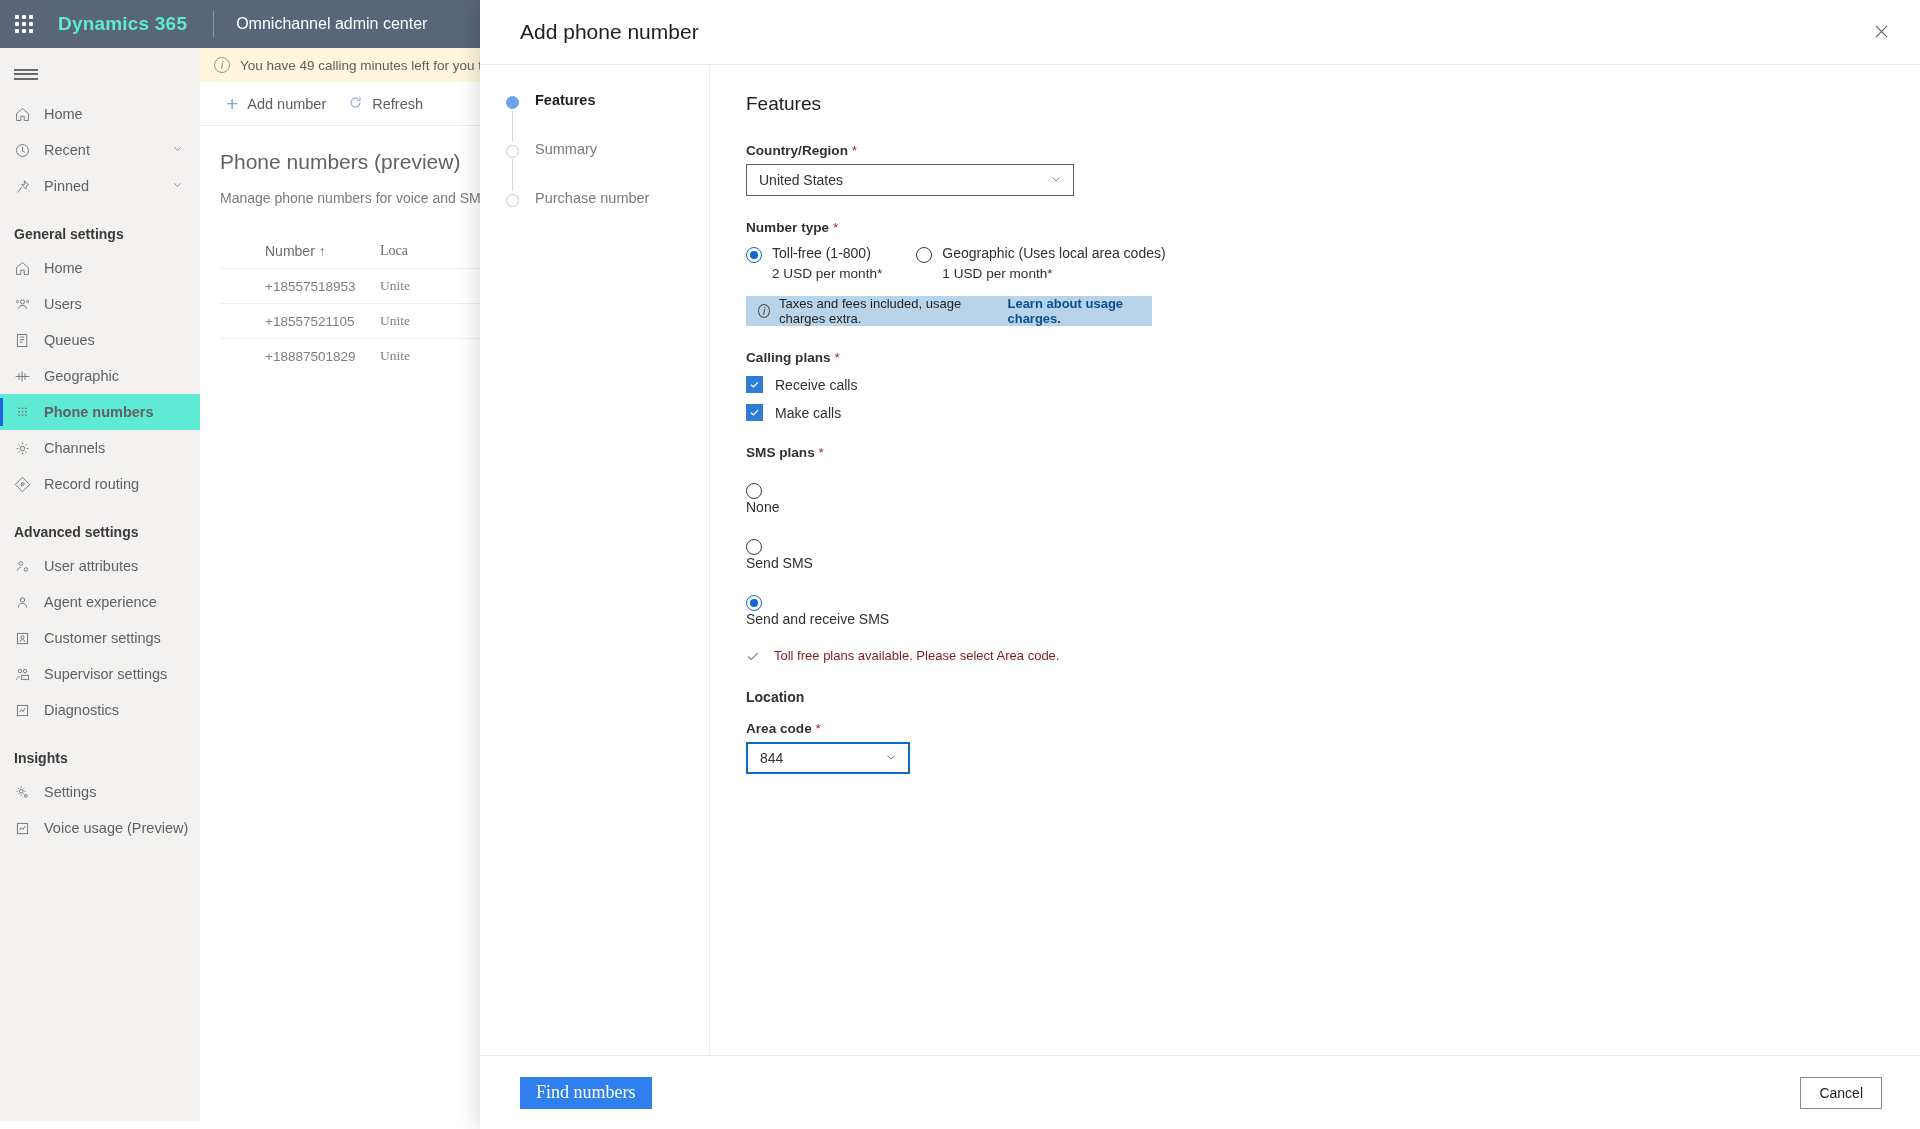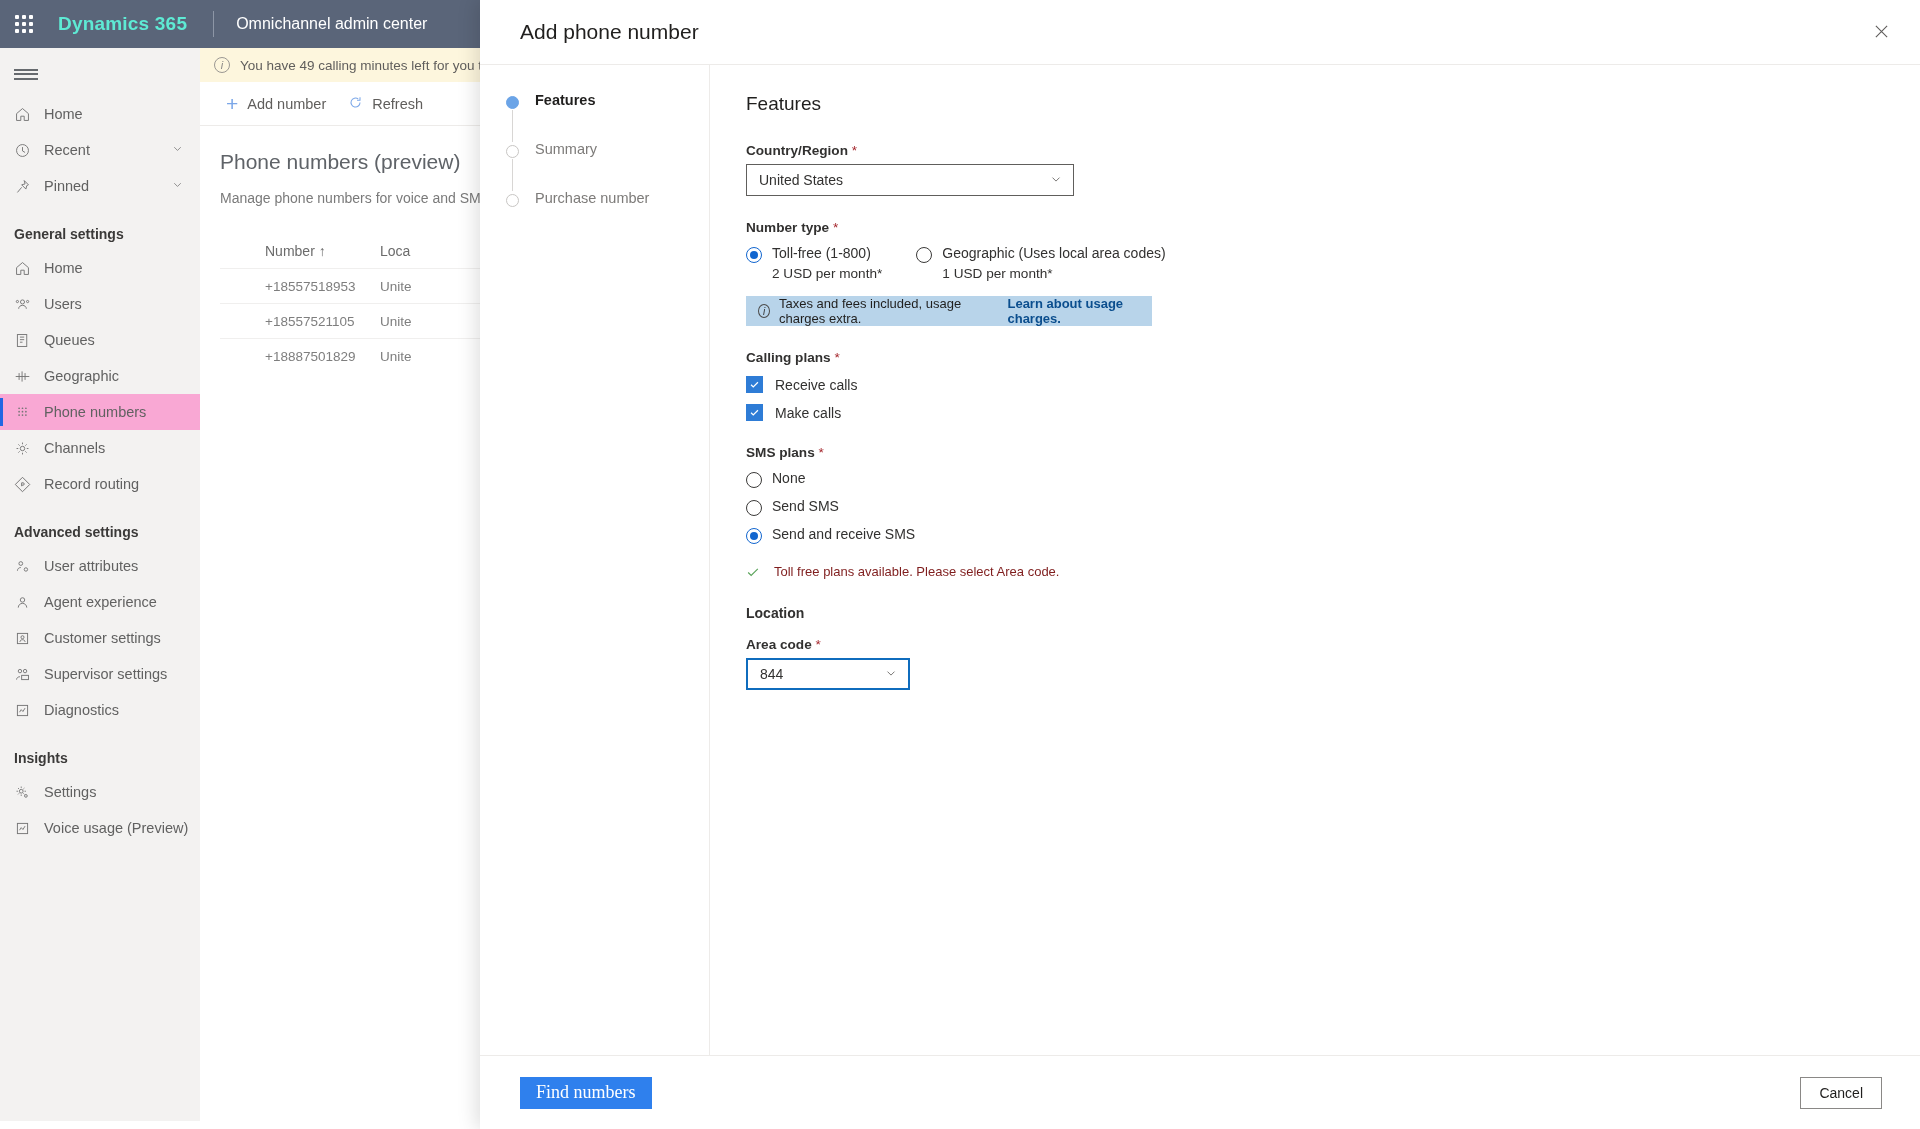--- a/index.html
+++ b/index.html
@@ -37,21 +37,21 @@
   .hamburger { width: 200px; height: 44px; display: flex; align-items: center; padding-left: 14px; cursor: pointer; }
   .hamburger span { display: block; width: 24px; height: 2px; background: #666a6e; margin: 2.5px 0; }
 
   .nav-item {
     height: 36px; display: flex; align-items: center; padding-left: 14px;
     color: #616161; font-size: 14.5px; cursor: pointer; position: relative;
   }
   .nav-item .ico { width: 30px; display: flex; align-items: center; color: #757575; }
   .nav-item .ico svg { display: block; }
   .nav-item .chev { margin-left: auto; margin-right: 16px; color: #757575; }
-  .nav-item.selected { background: #f9a8d4; }
+  .nav-item.selected { background: #5eead4; font-weight: bold; }
   .nav-item.selected::before {
     content: ""; position: absolute; left: 0; top: 4px; bottom: 4px; width: 3px; background: #2266e3;
   }
   .nav-group {
     font-size: 14px; color: #3b3a39; font-weight: bold;
     padding: 22px 0 8px 14px;
   }
 
   .content {
     position: absolute; top: 48px; left: 200px; right: 0; bottom: 0; background: #ffffff;
@@ -72,21 +72,21 @@
   .cmd { display: flex; align-items: center; gap: 9px; color: #605e5c; font-size: 14.5px; cursor: pointer; }
   .cmd .plus { color: #7ba7e8; font-size: 21px; line-height: 1; }
   .cmd .refresh { color: #7ba7e8; }
   .page-title { font-size: 21px; color: #5f6368; padding: 24px 0 0 20px; }
   .page-sub { font-size: 14px; color: #7a7a7a; padding: 16px 0 0 20px; }
 
   .tbl { margin-top: 28px; padding-left: 20px; }
   .tbl-head { display: flex; height: 34px; align-items: center; color: #6b6b6b; font-size: 14px; }
   .tbl-row { display: flex; height: 35px; align-items: center; color: #7e7e7e; font-size: 13.5px; border-top: 1px solid #f0efee; }
   .col-num { width: 160px; padding-left: 45px; }
-  .col-loc { width: 160px; }
+  .col-loc { width: 160px; font-family: Liberation Serif, serif; }
 
   
   .overlay { position: absolute; inset: 0; background: rgba(255,255,255,0.0); }
   .panel {
     position: absolute; top: 0; left: 480px; width: 1440px; height: 1129px;
     background: #ffffff; box-shadow: -4px 0 18px rgba(0,0,0,0.13);
     display: flex; flex-direction: column;
   }
   .panel-head {
     height: 64px; display: flex; align-items: center;
@@ -158,21 +158,21 @@
 
   .chk-row { display: flex; align-items: center; margin-top: 11px; cursor: pointer; }
   .chk {
     width: 17px; height: 17px; background: #2e7cd6; margin-right: 12px; flex: none;
     display: flex; align-items: center; justify-content: center;
   }
   .chk svg { display: block; }
   .chk-txt { font-size: 14px; color: #323130; }
 
   .radio-col { margin-top: 10px; }
-  .radio-col .radio-opt { margin-top: 10px; }
+  .radio-col .radio-opt { margin-top: 21px; flex-direction: column; }
 
   .ok-note { display: flex; align-items: center; margin-top: 20px; font-size: 13px; color: #7f1d1d; }
   .ok-note .tick { color: #5aa35a; margin-right: 14px; display: flex; }
 
   .sub-h { font-size: 14px; font-weight: bold; color: #323130; margin-top: 26px; }
 
   .panel-foot {
     height: 74px; border-top: 1px solid #edebe9; flex: none;
     display: flex; align-items: center; padding: 0 38px 0 40px;
   }

